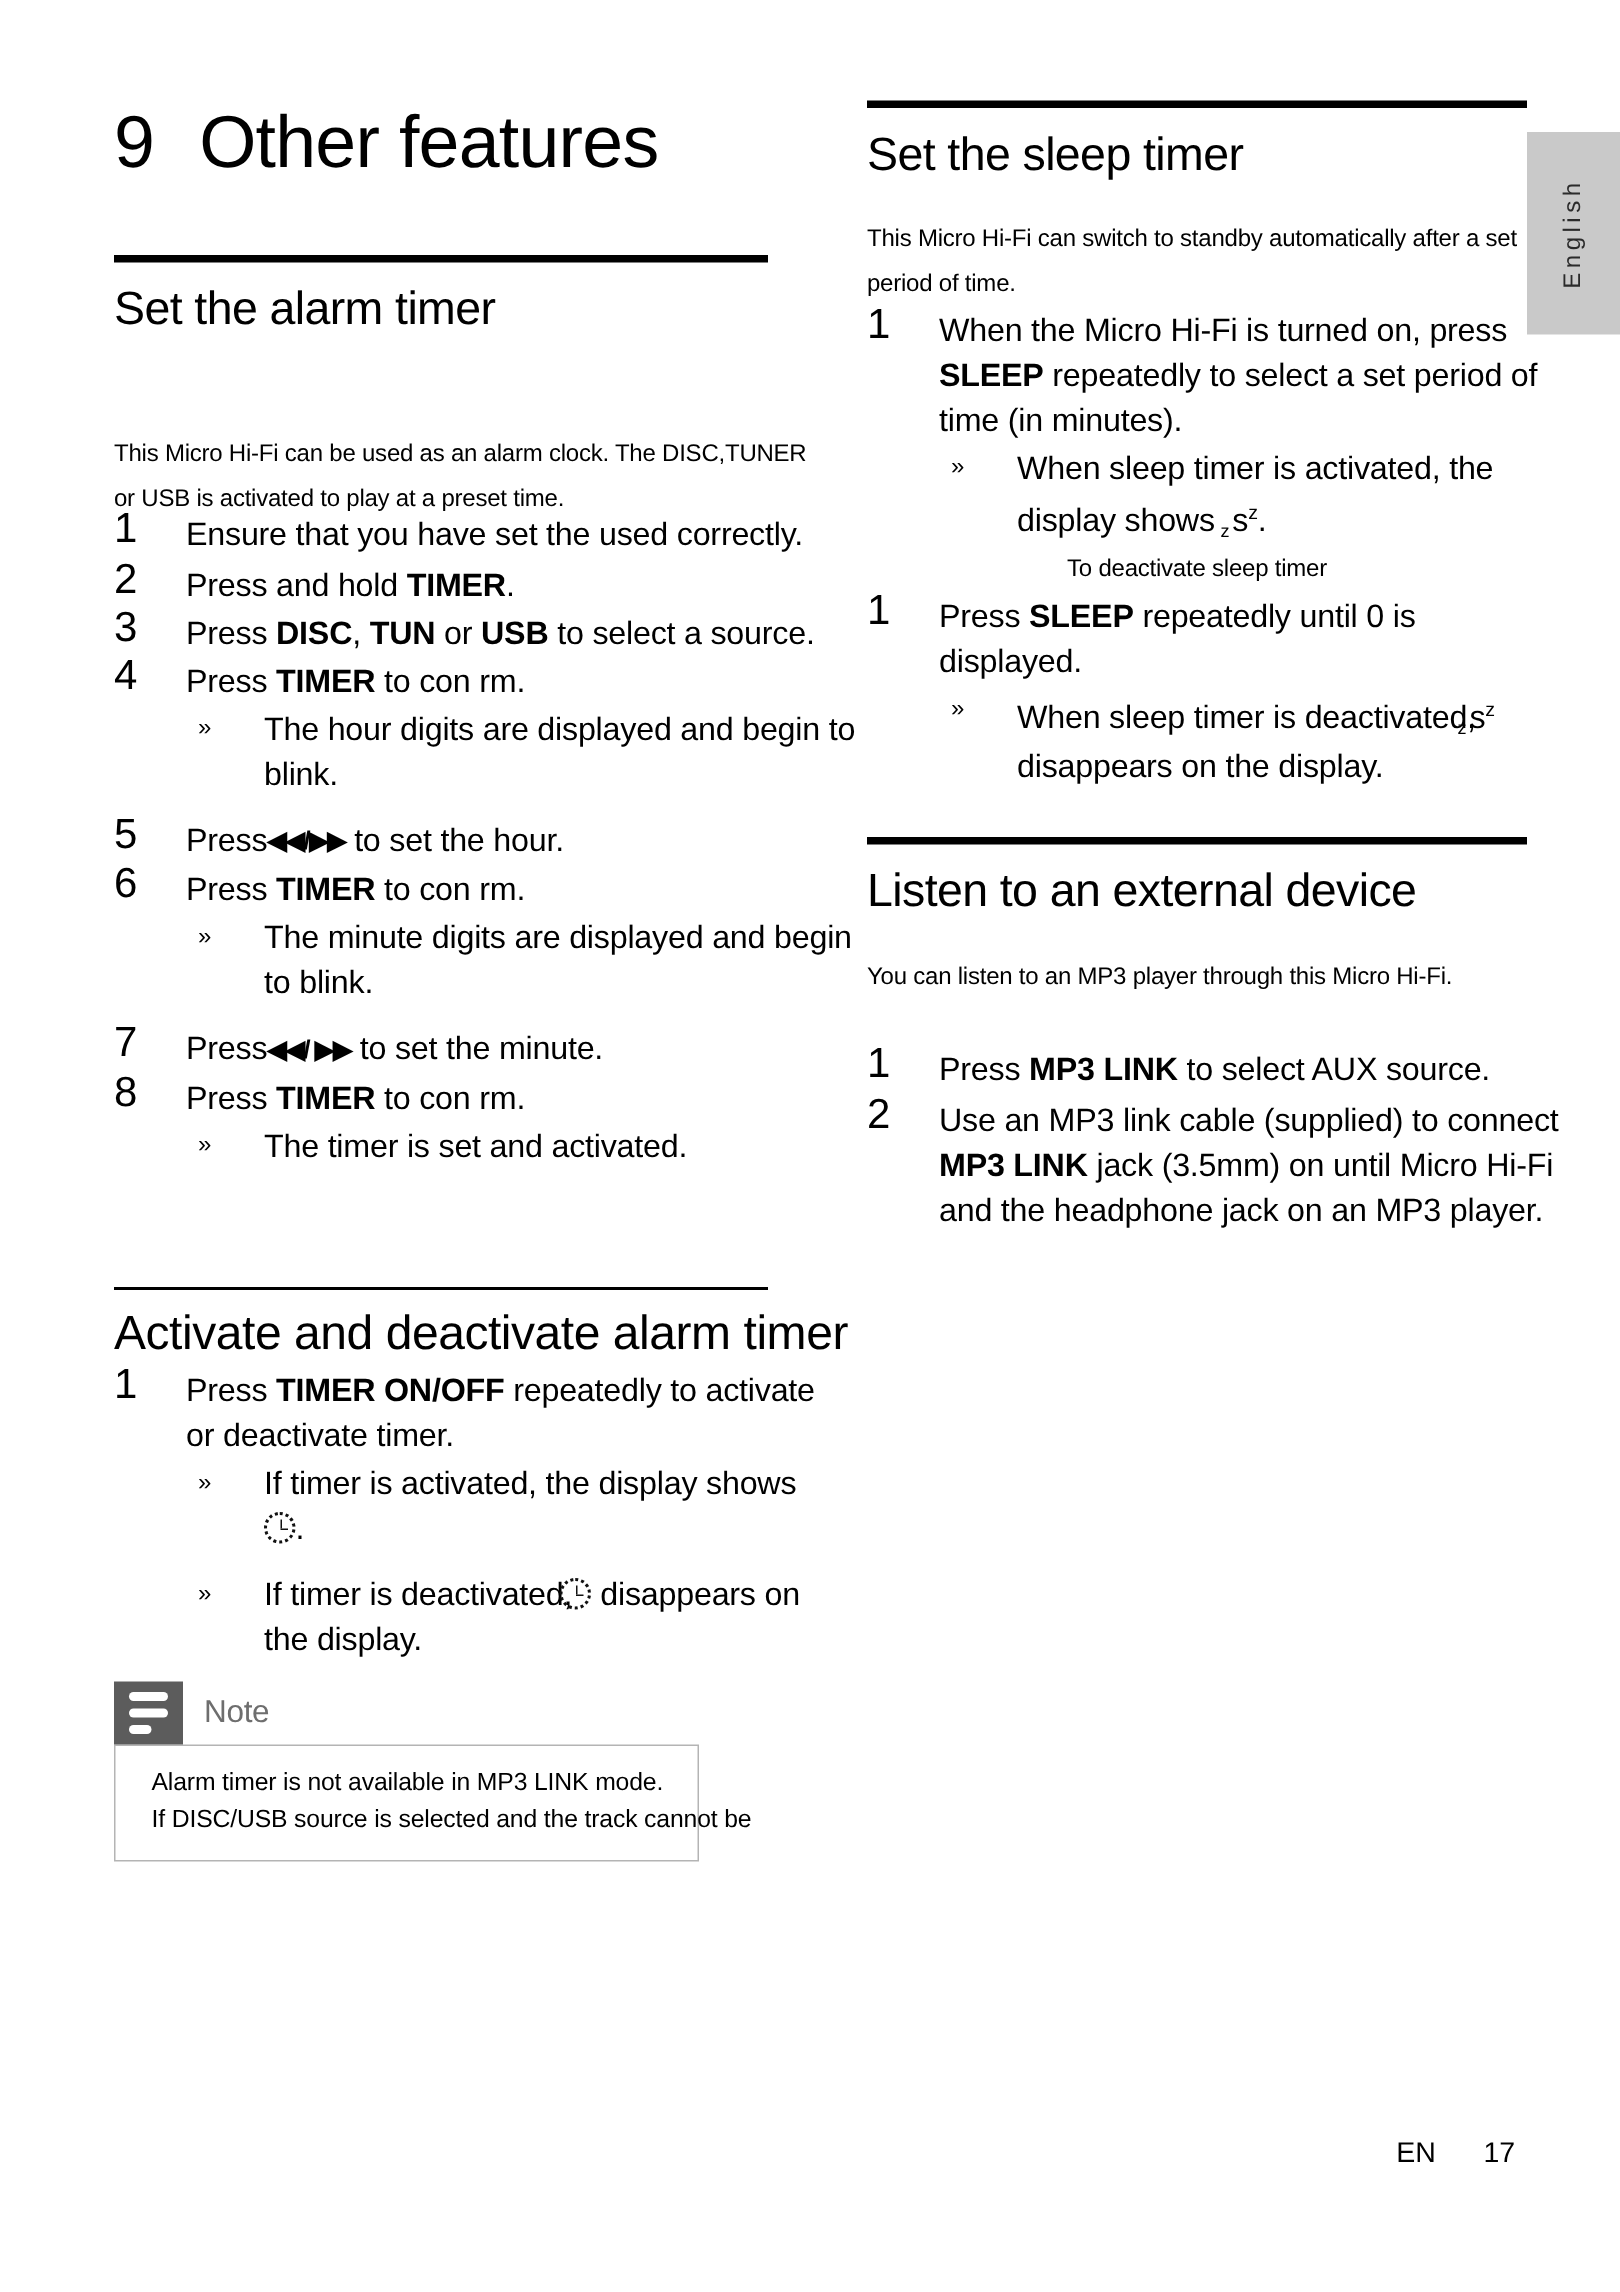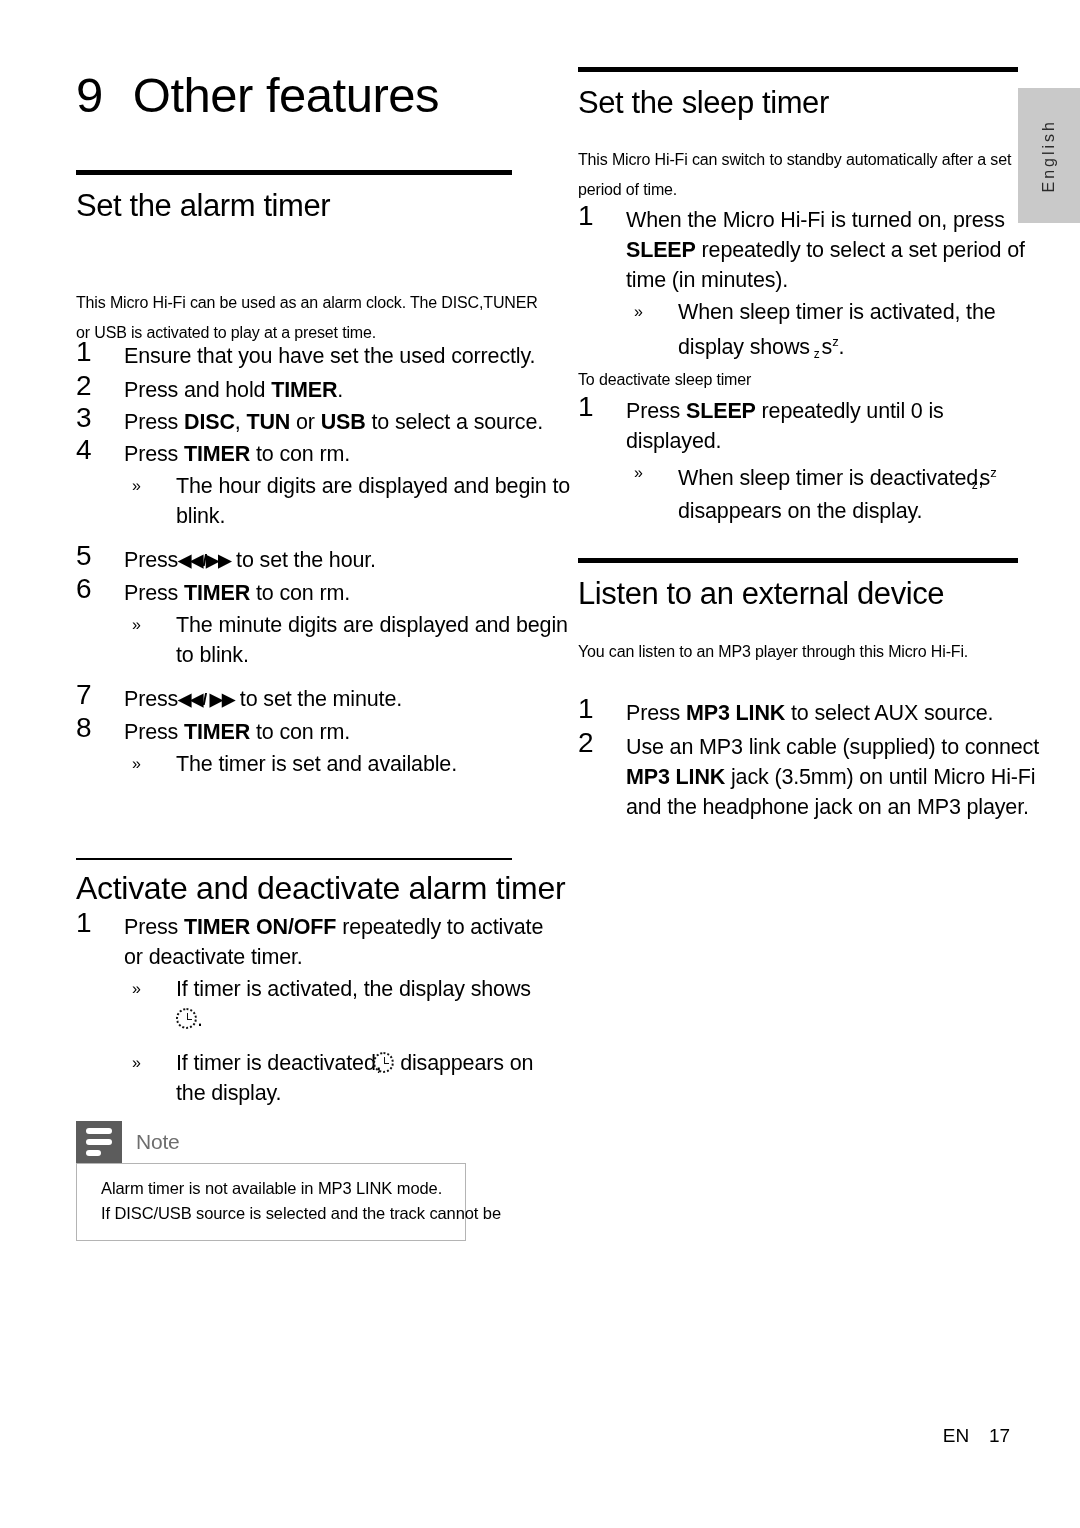--- a/index.html
+++ b/index.html
@@ -127,21 +127,21 @@
     font-size:16.5px; line-height:25px;
     letter-spacing:-0.1px;
     white-space:nowrap;
   }
 
   
   .footer{
     position:absolute; left:0; top:1425px; width:1010px;
     text-align:right; font-size:19px; letter-spacing:-0.1px;
   }
-  .footer .en{ margin-right:20px; }
+  .footer .en{ margin-right:32px; }
 </style>
 </head>
 <body>
 
 <div class="page">
 
   <div class="lang-tab">
     <span>English</span>
   </div>
 
@@ -212,21 +212,21 @@
           <span class="num">7</span>
           <span>Press<span class="b tp"><span>◀◀</span><span>/</span>&nbsp;<span>▶▶</span></span> to set the minute.</span>
         </li>
 
         <li style="margin-top:2px;">
           <span class="num">8</span>
           <span><span>Press </span><span class="b">TIMER</span><span> to con rm.</span></span>
           <ul class="subs" style="margin-top:2px;">
             <li>
               <span class="gt">»</span>
-              <span>The timer is set and available.</span>
+              <span>The timer is set and activated.</span>
             </li>
           </ul>
         </li>
       </ol>
     </div>
 
     <div style="position:absolute; top:858px; left:0; width:436px;">
       <div class="rule-thin"></div>
       <h3 class="sub">Activate and deactivate alarm timer</h3>
     </div>
@@ -285,21 +285,21 @@
           <ul class="subs" style="margin-top:2px;">
             <li>
               <span class="gt">»</span>
               <span><span>When sleep timer is activated, the display shows </span><span class="sleep-ico"><span class="zz">z</span><span>s</span><span class="zsup">z</span></span><span>.</span></span>
             </li>
           </ul>
         </li>
       </ol>
     </div>
 
-    <div style="position:absolute; top:365px; left:0; width:440px;">
+    <div style="position:absolute; top:365px; left:0; width:440px;text-align:center;">
       <p class="body">To deactivate sleep timer</p>
     </div>
 
     <div style="position:absolute; top:396px; left:0; width:460px;">
       <ol class="steps">
         <li>
           <span class="num">1</span>
           <span><span>Press </span><span class="b">SLEEP</span><span> repeatedly until  0  is displayed.</span></span>
           <ul class="subs" style="margin-top:2px;">
             <li>

